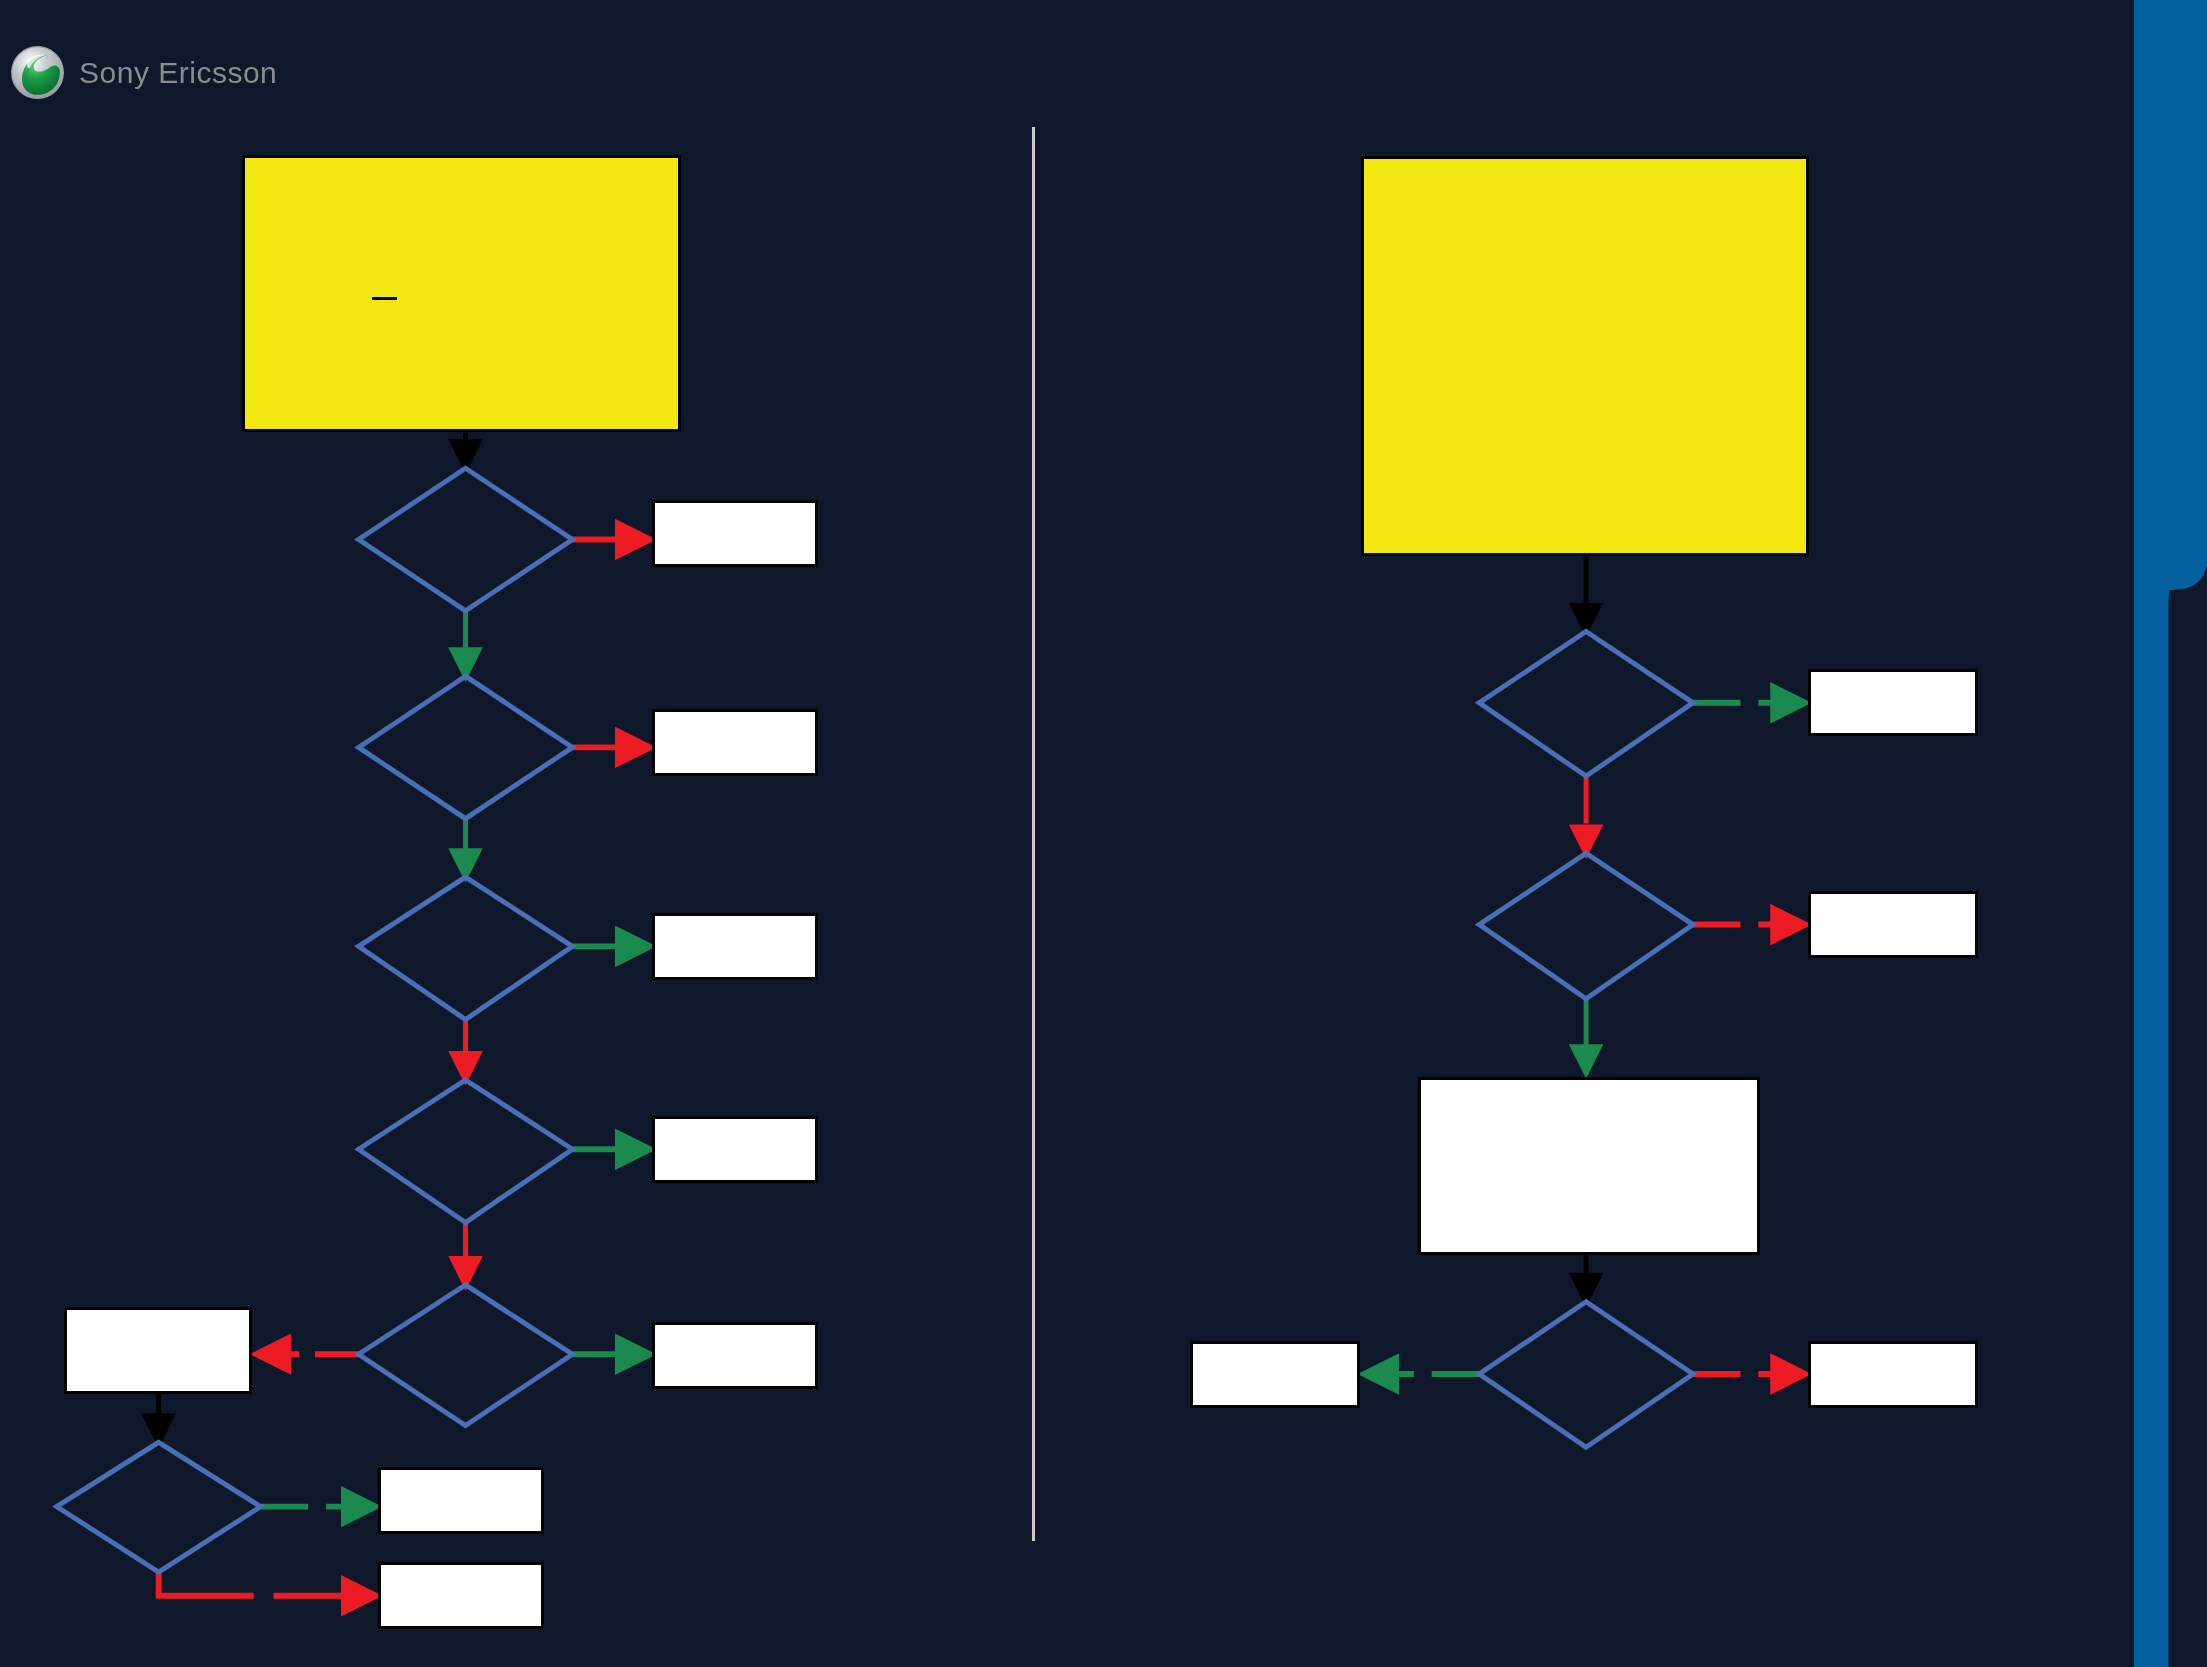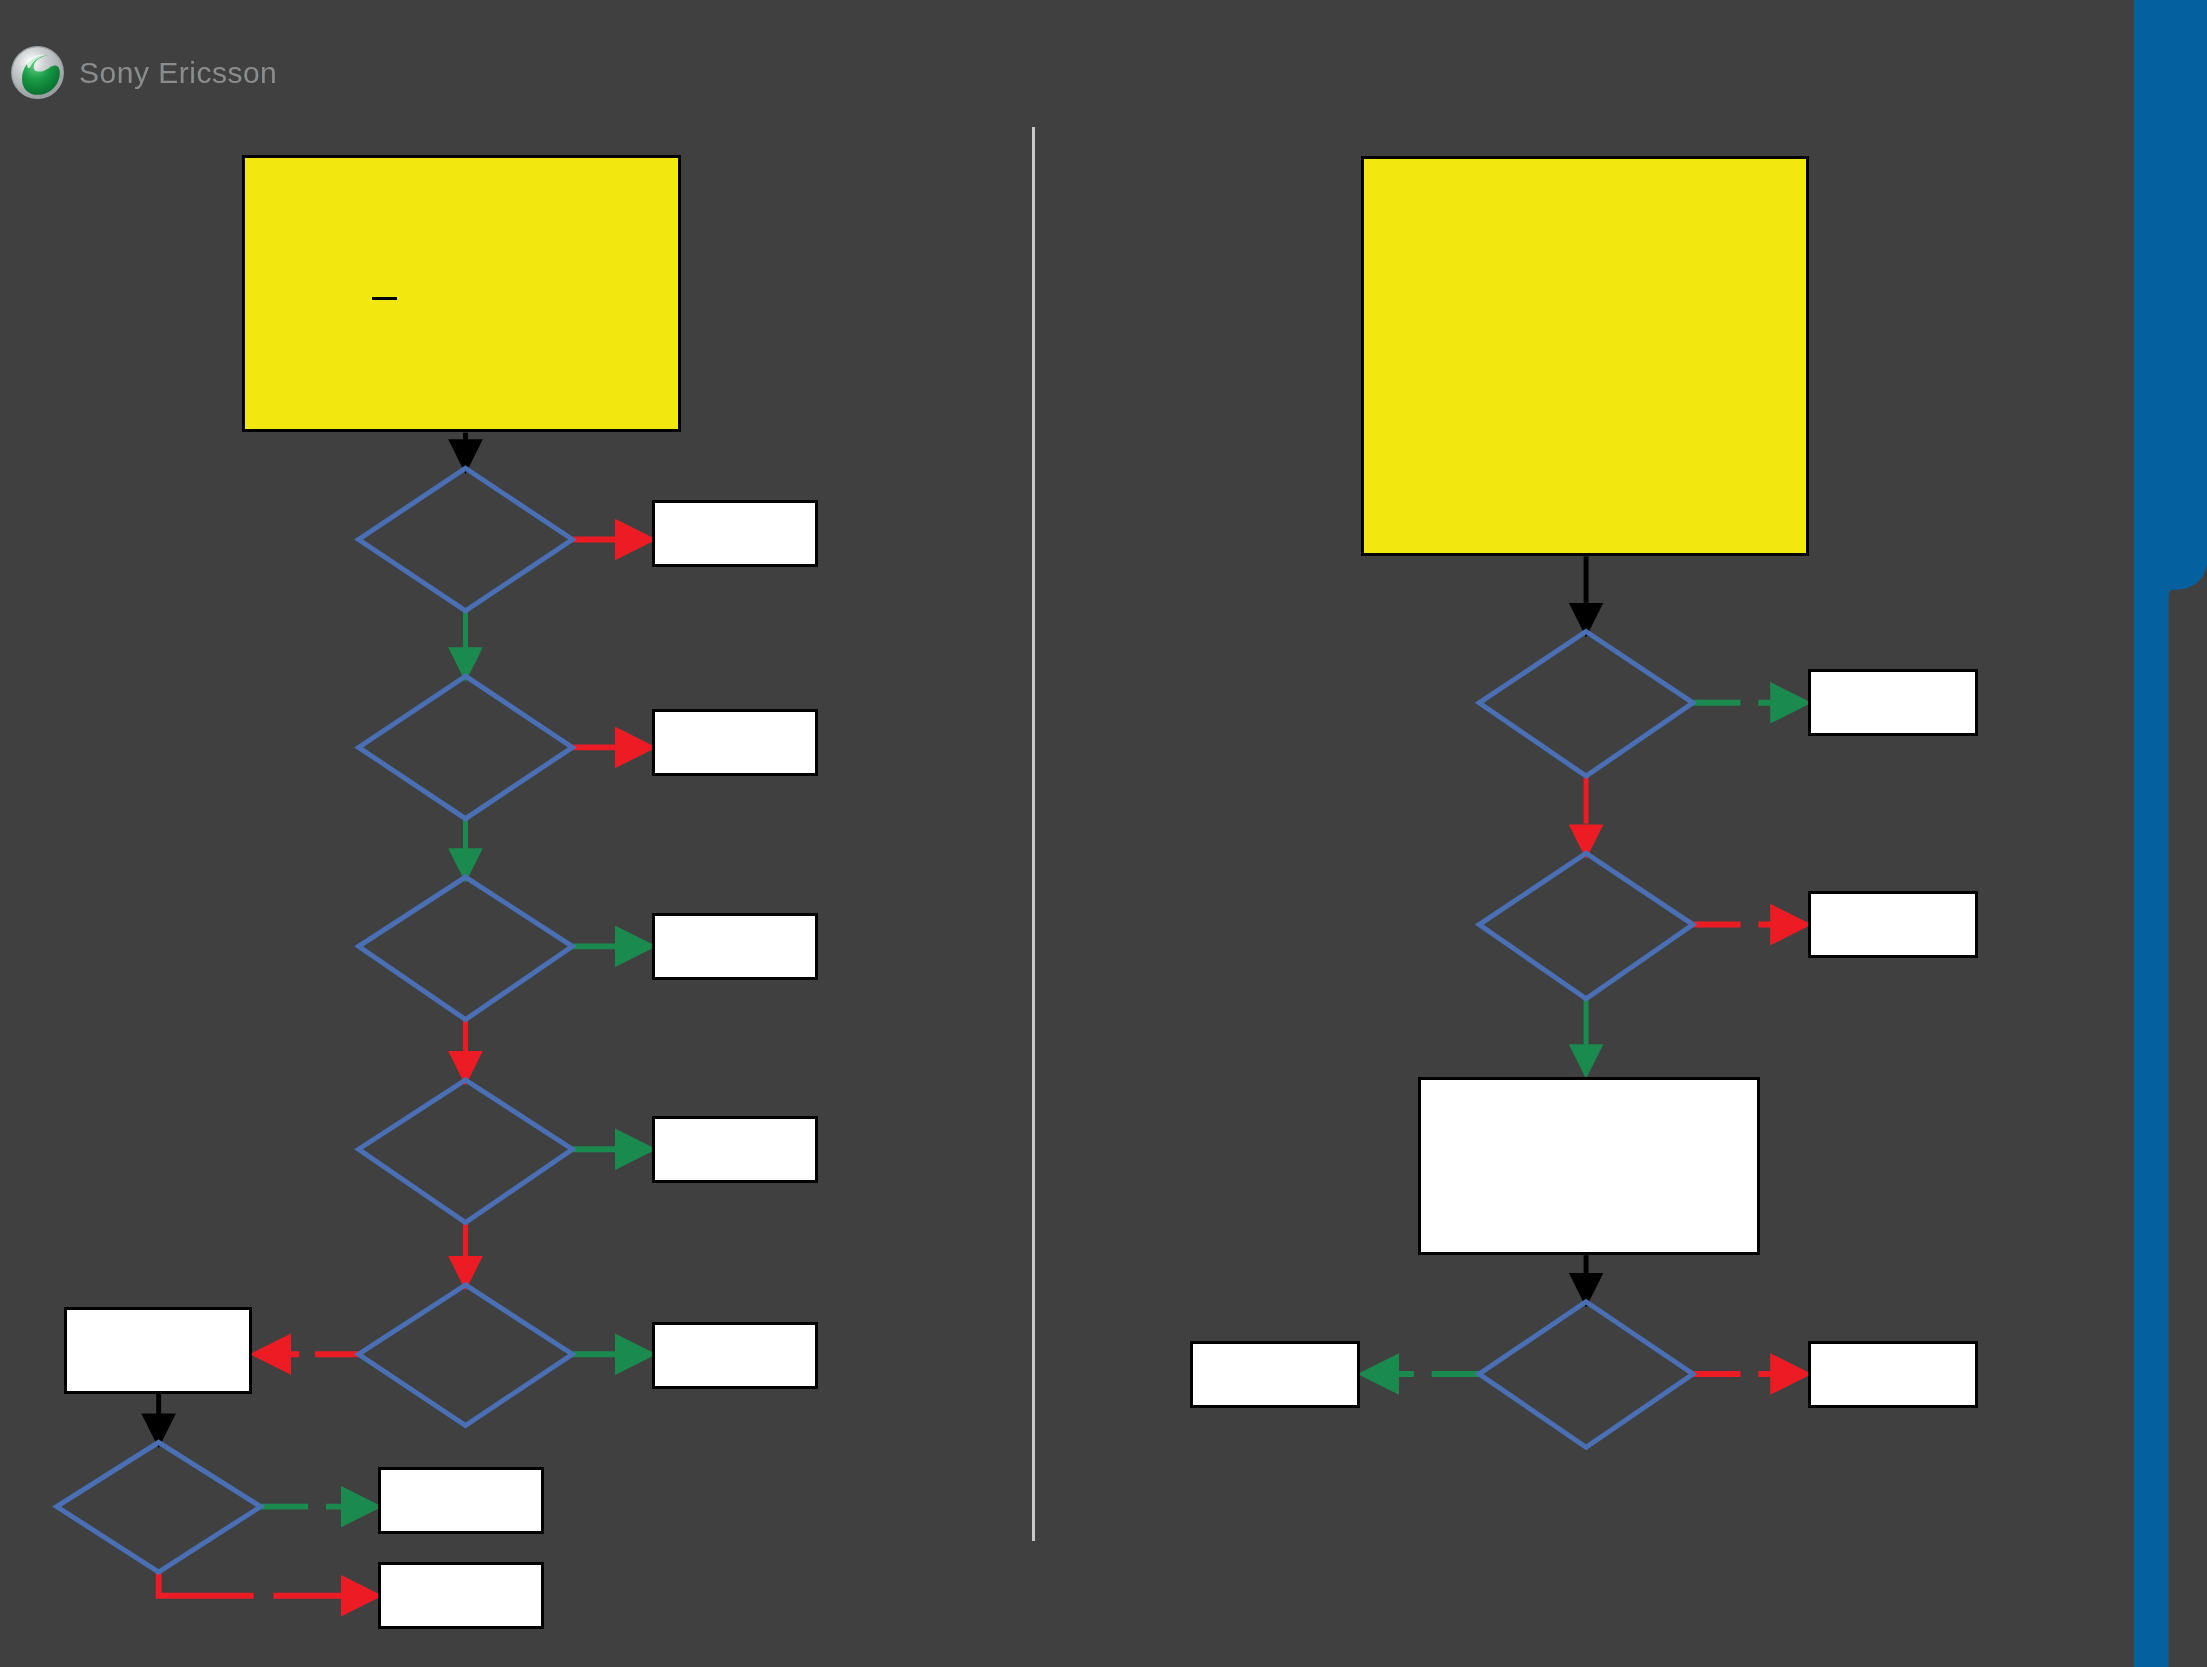--- a/index.html
+++ b/index.html
@@ -8,21 +8,21 @@
     padding: 0;
     background: #ffffff;
   }
   body {
     font-family: "Liberation Sans", sans-serif;
   }
   #slide {
     position: relative;
     width: 2208px;
     height: 1667px;
-    background: #404040;
+    background: #0f172a;
     overflow: hidden;
   }
 
   
   #brand {
     position: absolute;
     left: 10px;
     top: 45px;
     display: flex;
     align-items: center;

